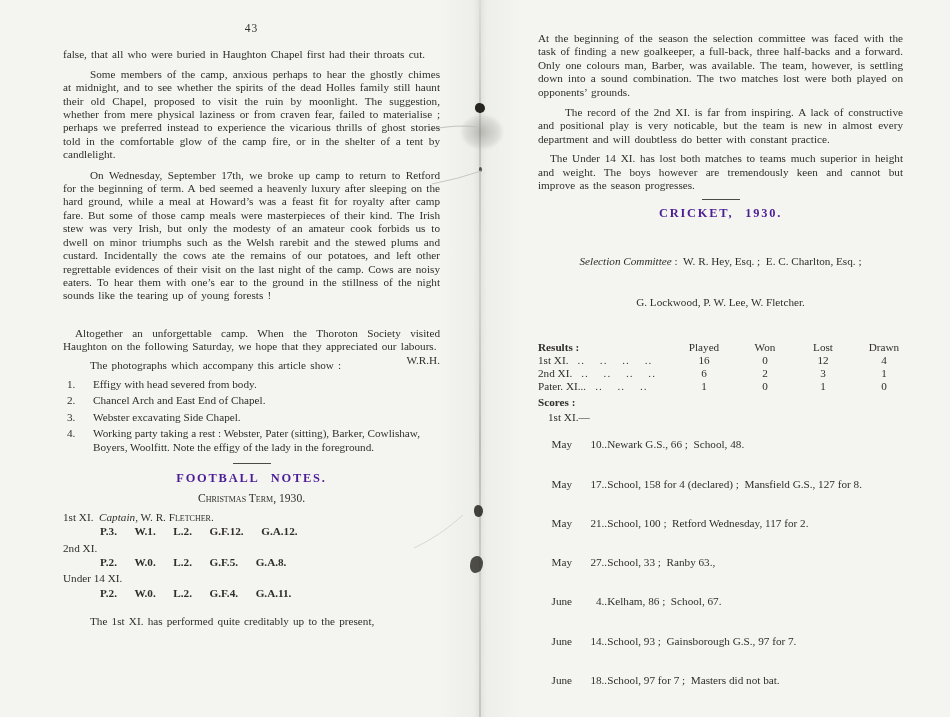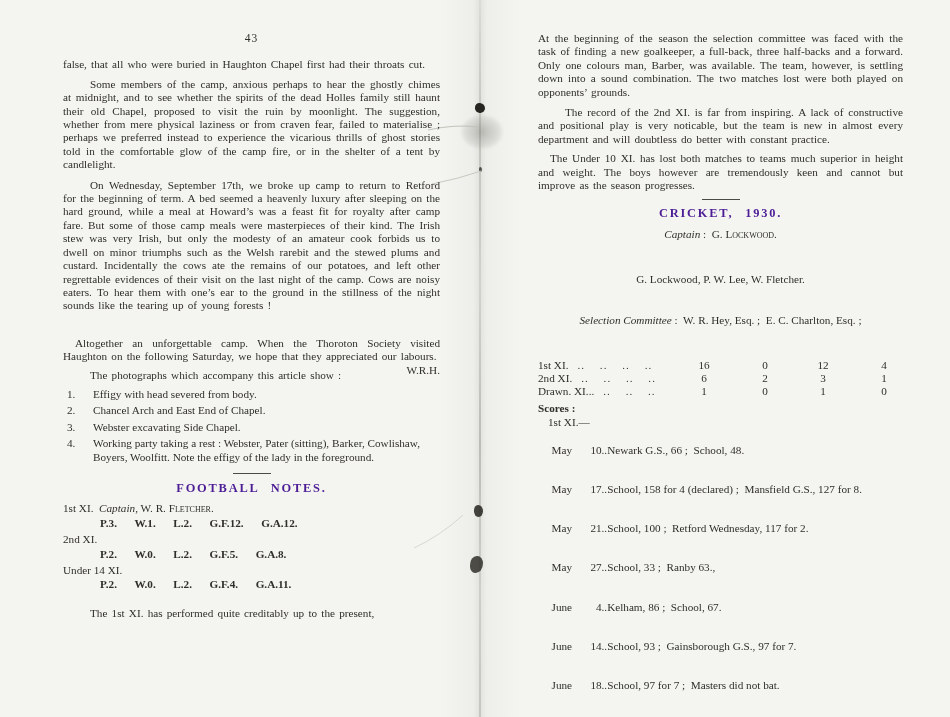--- a/index.html
+++ b/index.html
@@ -33,21 +33,21 @@
     filter:blur(1px);
   }
   .ink-mark { position:absolute; background:#26251f; border-radius:45% 55% 50% 50%; filter:blur(0.4px); }
   .mark-a { left:475px; top:103px; width:10px; height:10px; }
   .mark-b { left:479px; top:167px; width:3px;  height:5px; opacity:0.75; }
   .mark-c { left:474px; top:505px; width:9px;  height:12px; opacity:0.85; }
   .mark-d { left:470px; top:556px; width:13px; height:17px; border-radius:55% 45% 60% 40%; opacity:0.8; }
   .scratches { position:absolute; left:0; top:0; }
 
   .page { position:absolute; font-size:11.2px; line-height:13.4px; }
-  .page-left  { left:63px;  top:32px; width:377px; }
+  .page-left  { left:63px;  top:22px; width:377px; }
   .page-right { left:538px; top:32px; width:365px; }
 
   .page-num { text-align:center; font-size:11.5px; margin-bottom:12px; letter-spacing:1px; }
   .page-left  .page-num { margin-bottom:13px; }
   .page-right .page-num { margin-bottom:10px; }
 
   .para { text-align:justify; word-spacing:1.4px; }
   .ind    { text-indent:27px; }
   .indsm  { text-indent:12px; }
   .noind  { text-indent:0; }
@@ -145,20 +145,21 @@
         <div class="photo-item">
           <span class="pnum">4.</span>
           <span class="ptext">Working party taking a rest :  Webster, Pater (sitting), Barker, Cowlishaw, Boyers, Woolfitt.  Note the effigy of the lady in the foreground.</span>
         </div>
 
     </div>
 
     <div class="divider"></div>
 
     <h2 class="sec-heading">FOOTBALL NOTES.</h2>
+    <div class="sub-heading sc">Christmas Term, 1930.</div>
 
     <div>
 
         <div class="team">
           <div class="team-head pre"><span>1st XI.  </span><i>Captain</i><span>, W. R. </span><span class="sc">Fletcher.</span></div>
           <div class="team-stats pre">P.3.  W.1.  L.2.  G.F.12.  G.A.12.</div>
         </div>
 
         <div class="team">
           <div class="team-head pre"><span>2nd XI.</span><i></i><span></span><span class="sc"></span></div>
@@ -172,54 +173,60 @@
 
     </div>
 
     <p class="para closing">The 1st XI. has performed quite creditably up to the present,</p>
   </div>
 
   <div class="page page-right">
 
     <p class="para noind p1">At the beginning of the season the selection committee was faced with the task of finding a new goalkeeper, a full-back, three half-backs and a forward.  Only one colours man, Barber, was available.  The team, however, is settling down into a sound combination.  The two matches lost were both played on opponents’ grounds.</p>
     <p class="para ind">The record of the 2nd XI. is far from inspiring.  A lack of constructive and positional play is very noticable, but the team is new in almost every department and will doubtless do better with constant practice.</p>
-    <p class="para indsm">The Under 10 XI. has lost both matches to teams much superior in height and weight.  The boys however are tremendously keen and cannot but improve as the season progresses.</p>
+    <p class="para indsm">The Under 14 XI. has lost both matches to teams much superior in height and weight.  The boys however are tremendously keen and cannot but improve as the season progresses.</p>
 
     <div class="divider"></div>
 
     <h2 class="sec-heading">CRICKET, 1930.</h2>
 
-    <div class="captain-line pre"><i>Captain</i><span> :  </span><span class="sc">G. Lockwood.</span></div>
 
     <div class="committee pre">
+      <div><i>Selection Committee</i><span> :  W. R. Hey, Esq. ;  E. C. Charlton, Esq. ;</span></div>
       <div>G. Lockwood, P. W. Lee, W. Fletcher.</div>
-      <div><i>Selection Committee</i><span> :  W. R. Hey, Esq. ;  E. C. Charlton, Esq. ;</span></div>
     </div>
 
     <div class="results">
+      <div class="res-row res-header">
+        <span class="res-label">Results :</span>
+        <span class="res-col c1">Played</span>
+        <span class="res-col c2">Won</span>
+        <span class="res-col c3">Lost</span>
+        <span class="res-col c4">Drawn</span>
+      </div>
       <div>
 
           <div class="res-row">
             <span class="res-label"><span>1st XI.</span><span class="dots">.. .. .. ..</span></span>
             <span class="res-col c1">16</span>
             <span class="res-col c2">0</span>
             <span class="res-col c3">12</span>
             <span class="res-col c4">4</span>
           </div>
 
           <div class="res-row">
             <span class="res-label"><span>2nd XI.</span><span class="dots">.. .. .. ..</span></span>
             <span class="res-col c1">6</span>
             <span class="res-col c2">2</span>
             <span class="res-col c3">3</span>
             <span class="res-col c4">1</span>
           </div>
 
           <div class="res-row">
-            <span class="res-label"><span>Drawn. XI...</span><span class="dots">.. .. ..</span></span>
+            <span class="res-label"><span>Pater. XI...</span><span class="dots">.. .. ..</span></span>
             <span class="res-col c1">1</span>
             <span class="res-col c2">0</span>
             <span class="res-col c3">1</span>
             <span class="res-col c4">0</span>
           </div>
 
       </div>
     </div>
 
     <div class="scores-block">

